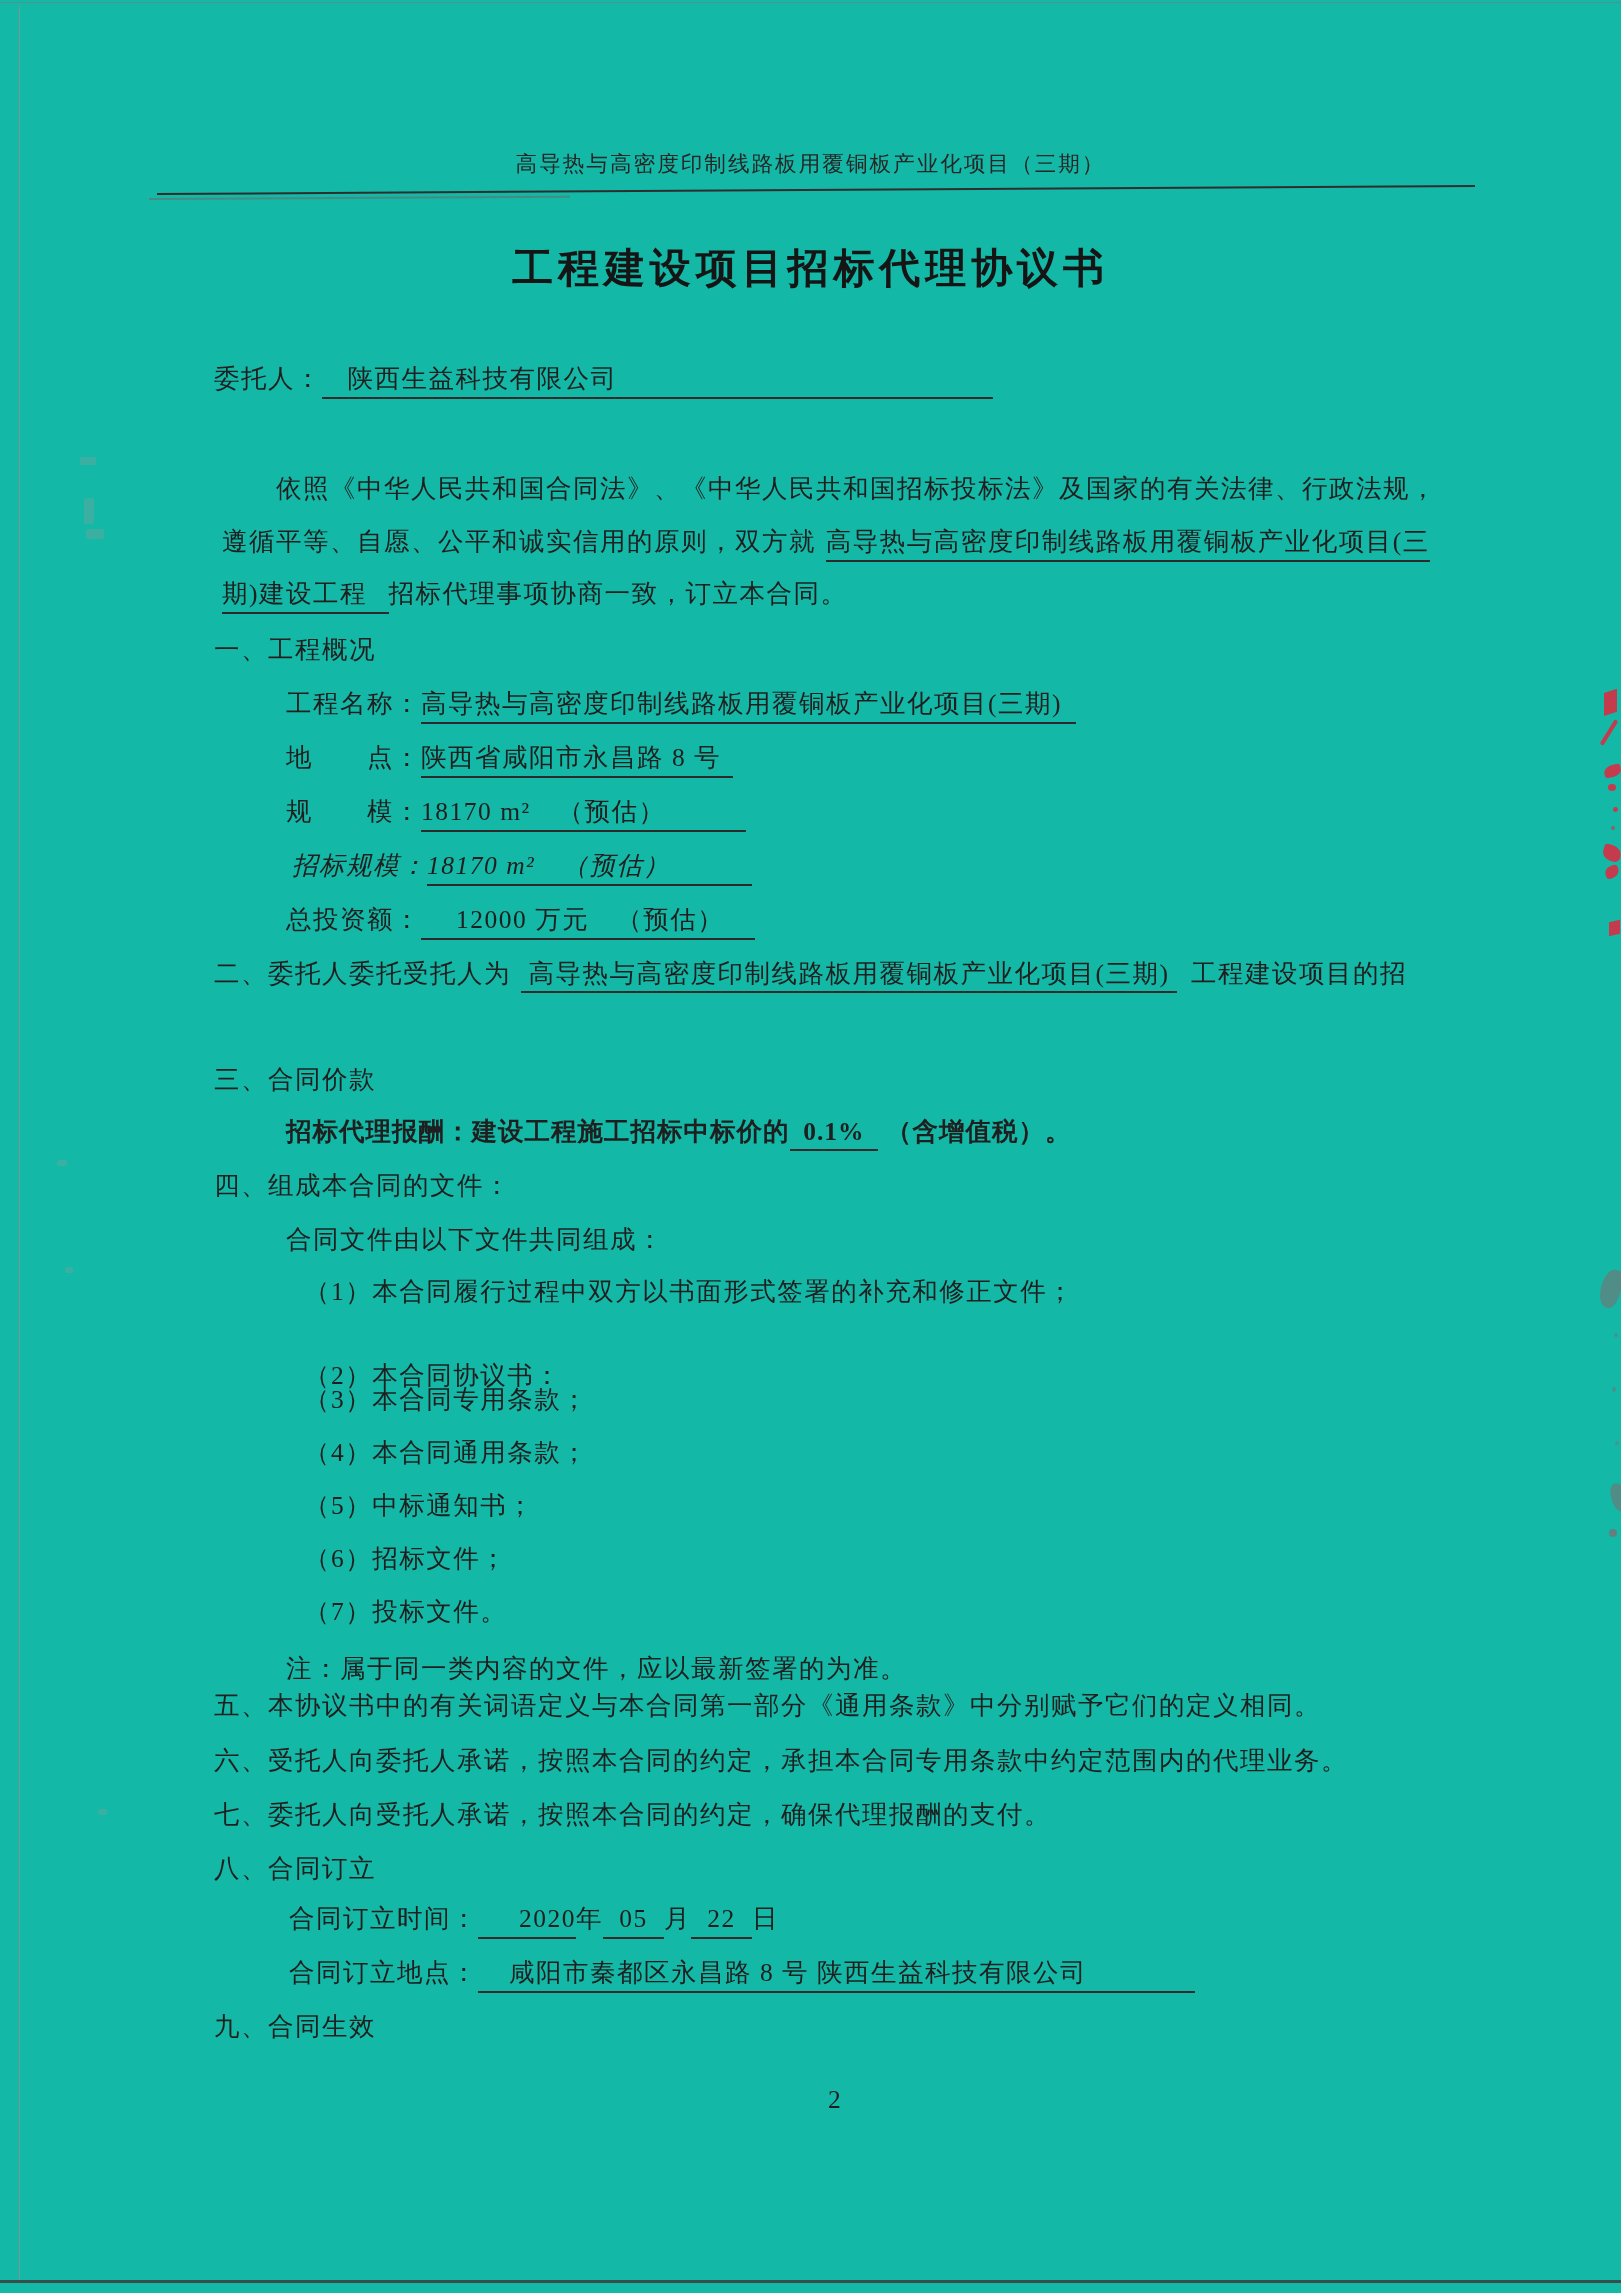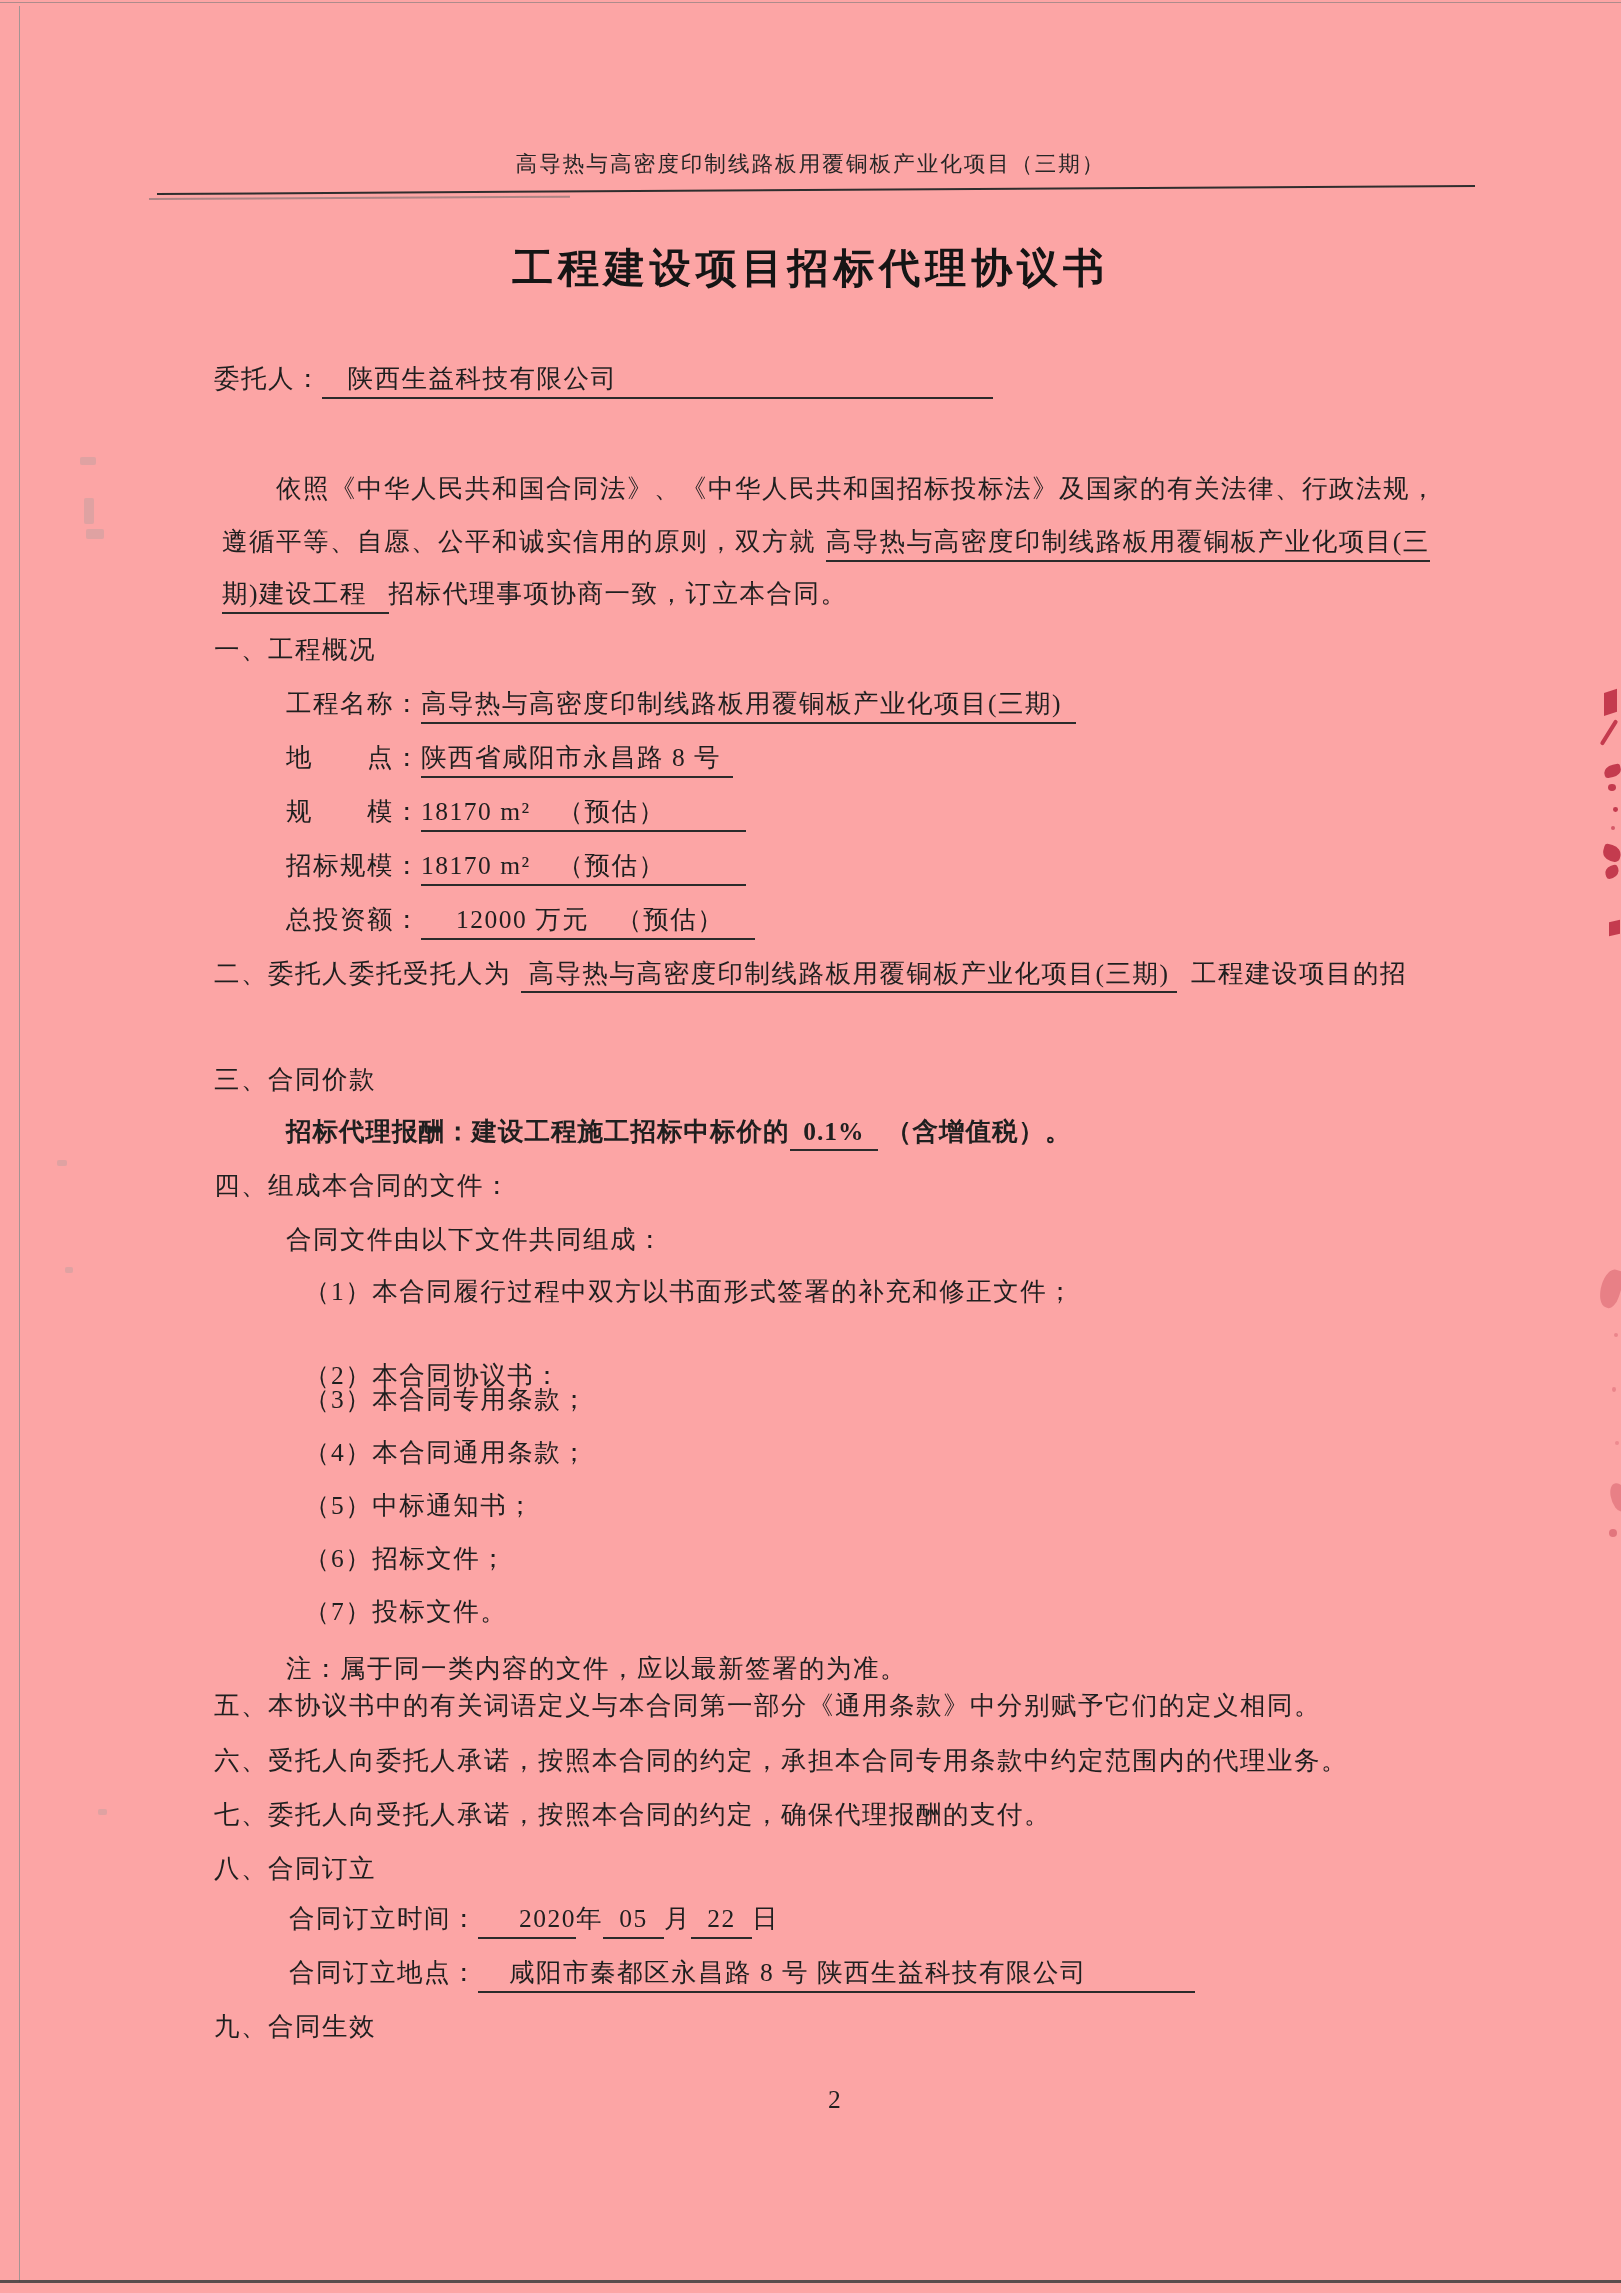--- a/index.html
+++ b/index.html
@@ -1,21 +1,21 @@
 <!DOCTYPE html>
 <html><head>
 <meta charset="utf-8">
 <style>
   html, body { margin: 0; padding: 0; background: #d9d9d9; }
   .page {
     position: relative;
     width: 1621px;
     height: 2294px;
     margin: 0 auto;
-    background: #fca5a5;
+    background: #14b8a6;
     overflow: hidden;
     font-family: "Liberation Serif", "DejaVu Serif", serif;
     color: #1f1f1f;
   }
   .row {
     position: absolute;
     white-space: nowrap;
     font-size: 25.5px;
     letter-spacing: 1.5px;
     line-height: 35px;
@@ -98,21 +98,21 @@
 
   <div class="row" style="left:286px; top:686px;">
     <span>工程名称：</span><span class="u" style="padding-right:13.7px;">高导热与高密度印制线路板用覆铜板产业化项目(三期)</span>
   </div>
   <div class="row" style="left:286px; top:740px;">
     <span>地　　点：</span><span class="u" style="width:312px;">陕西省咸阳市永昌路 8 号</span>
   </div>
   <div class="row" style="left:286px; top:794px;">
     <span>规　　模：</span><span class="u" style="width:325px;">18170 m²　（预估）</span>
   </div>
-  <div class="row" style="left:286px; top:848px;">
+  <div class="row" style="left:292px; top:848px;font-style:italic;">
     <span>招标规模：</span><span class="u" style="width:325px;">18170 m²　（预估）</span>
   </div>
   <div class="row" style="left:286px; top:902px;">
     <span>总投资额：</span><span class="u" style="width:299px; padding-left:35px;">12000 万元　（预估）</span>
   </div>
 
   <div class="row" style="left:214px; top:956px;">
     <span>二、委托人委托受托人为</span><span class="u" style="margin-left:9.8px; padding:0 7.8px;">高导热与高密度印制线路板用覆铜板产业化项目(三期)</span><span style="margin-left:13.7px;">工程建设项目的招</span>
   </div>
 

